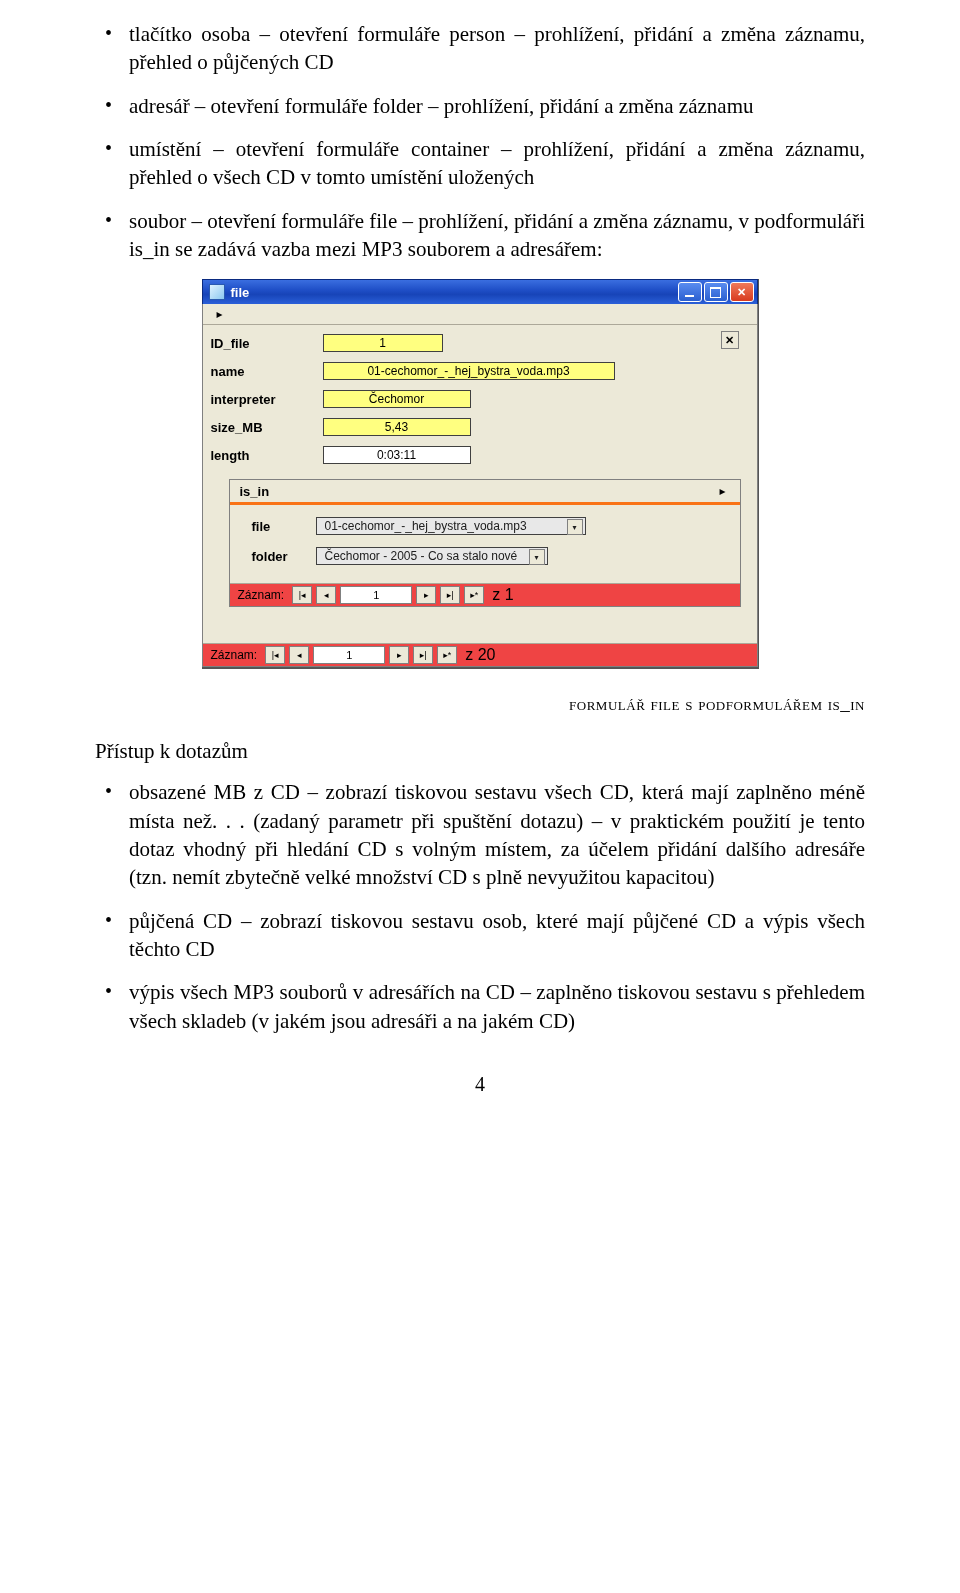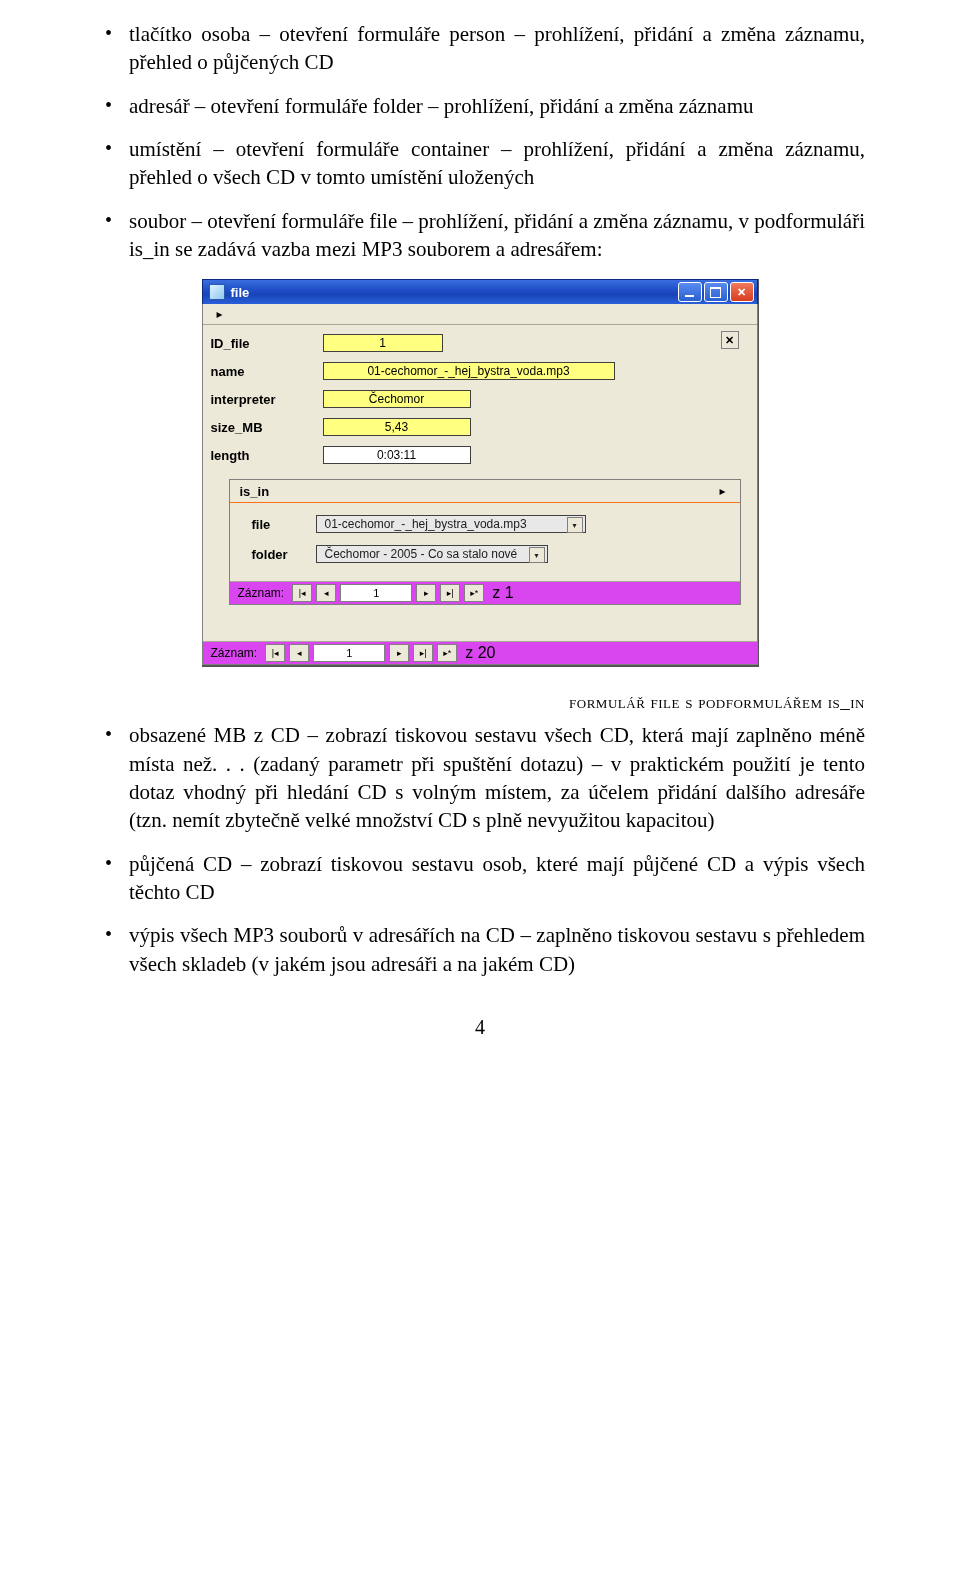--- a/index.html
+++ b/index.html
@@ -154,36 +154,36 @@
   }
 
   .subform {
     margin: 10px 16px 8px 26px;
     border: 1px solid #808080;
     background:#ece9d8;
   }
   .subform .subhead {
     display:flex; align-items:center;
     padding: 2px 6px 2px 10px;
-    border-bottom:1px solid #f97316;
+    border-bottom:3px solid #f97316;
     height:18px;
   }
   .subform .subhead .nav { display:flex; gap:26px; margin-left:auto; margin-right:8px; }
   .subform .subtitle { font-weight:bold; font-size:13px; }
   .subform .subbody { padding: 6px 0 12px 0; }
   .subform .fieldrow { padding-left: 22px; height: 30px; }
   .subform .labelcol { width: 64px; }
 
   .navbar {
     display:flex;
     align-items:center;
     height: 22px;
     padding-left: 8px;
     gap: 4px;
-    background:#d946ef;
+    background:#ef4444;
   }
   .navbar.sub { border-top:1px solid #aca899; }
   .navbar.main { border-top:1px solid #aca899; }
   .navlabel { font-size:12px; margin-right:4px; }
   .navbtn {
     width:18px; height:16px;
     border:1px solid #808080;
     background:#ece9d8;
     display:flex; align-items:center; justify-content:center;
     font-family: Arial, sans-serif; font-size:9px;
@@ -298,20 +298,21 @@
         <span class="navbtn">▸</span>
         <span class="navbtn">▸|</span>
         <span class="navbtn">▸*</span>
         <span class="navcount">z  20</span>
       </div>
     </div>
   </div>
 
   <div class="caption">formulář file s podformulářem is_in</div>
 
+  <div class="section-title">Přístup k dotazům</div>
 
   <ul class="bullets">
     <li>obsazené MB z CD – zobrazí tiskovou sestavu všech CD, která mají zaplněno méně místa než. . . (zadaný parametr při spuštění dotazu) – v praktickém použití je tento dotaz vhodný při hledání CD s volným místem, za účelem přidání dalšího adresáře (tzn. nemít zbytečně velké množství CD s plně nevyužitou kapacitou)</li>
     <li>půjčená CD – zobrazí tiskovou sestavu osob, které mají půjčené CD a výpis všech těchto CD</li>
     <li>výpis všech MP3 souborů v adresářích na CD – zaplněno tiskovou sestavu s přehledem všech skladeb (v jakém jsou adresáři a na jakém CD)</li>
   </ul>
 
   <div class="page-num">4</div>
 </div>
 

